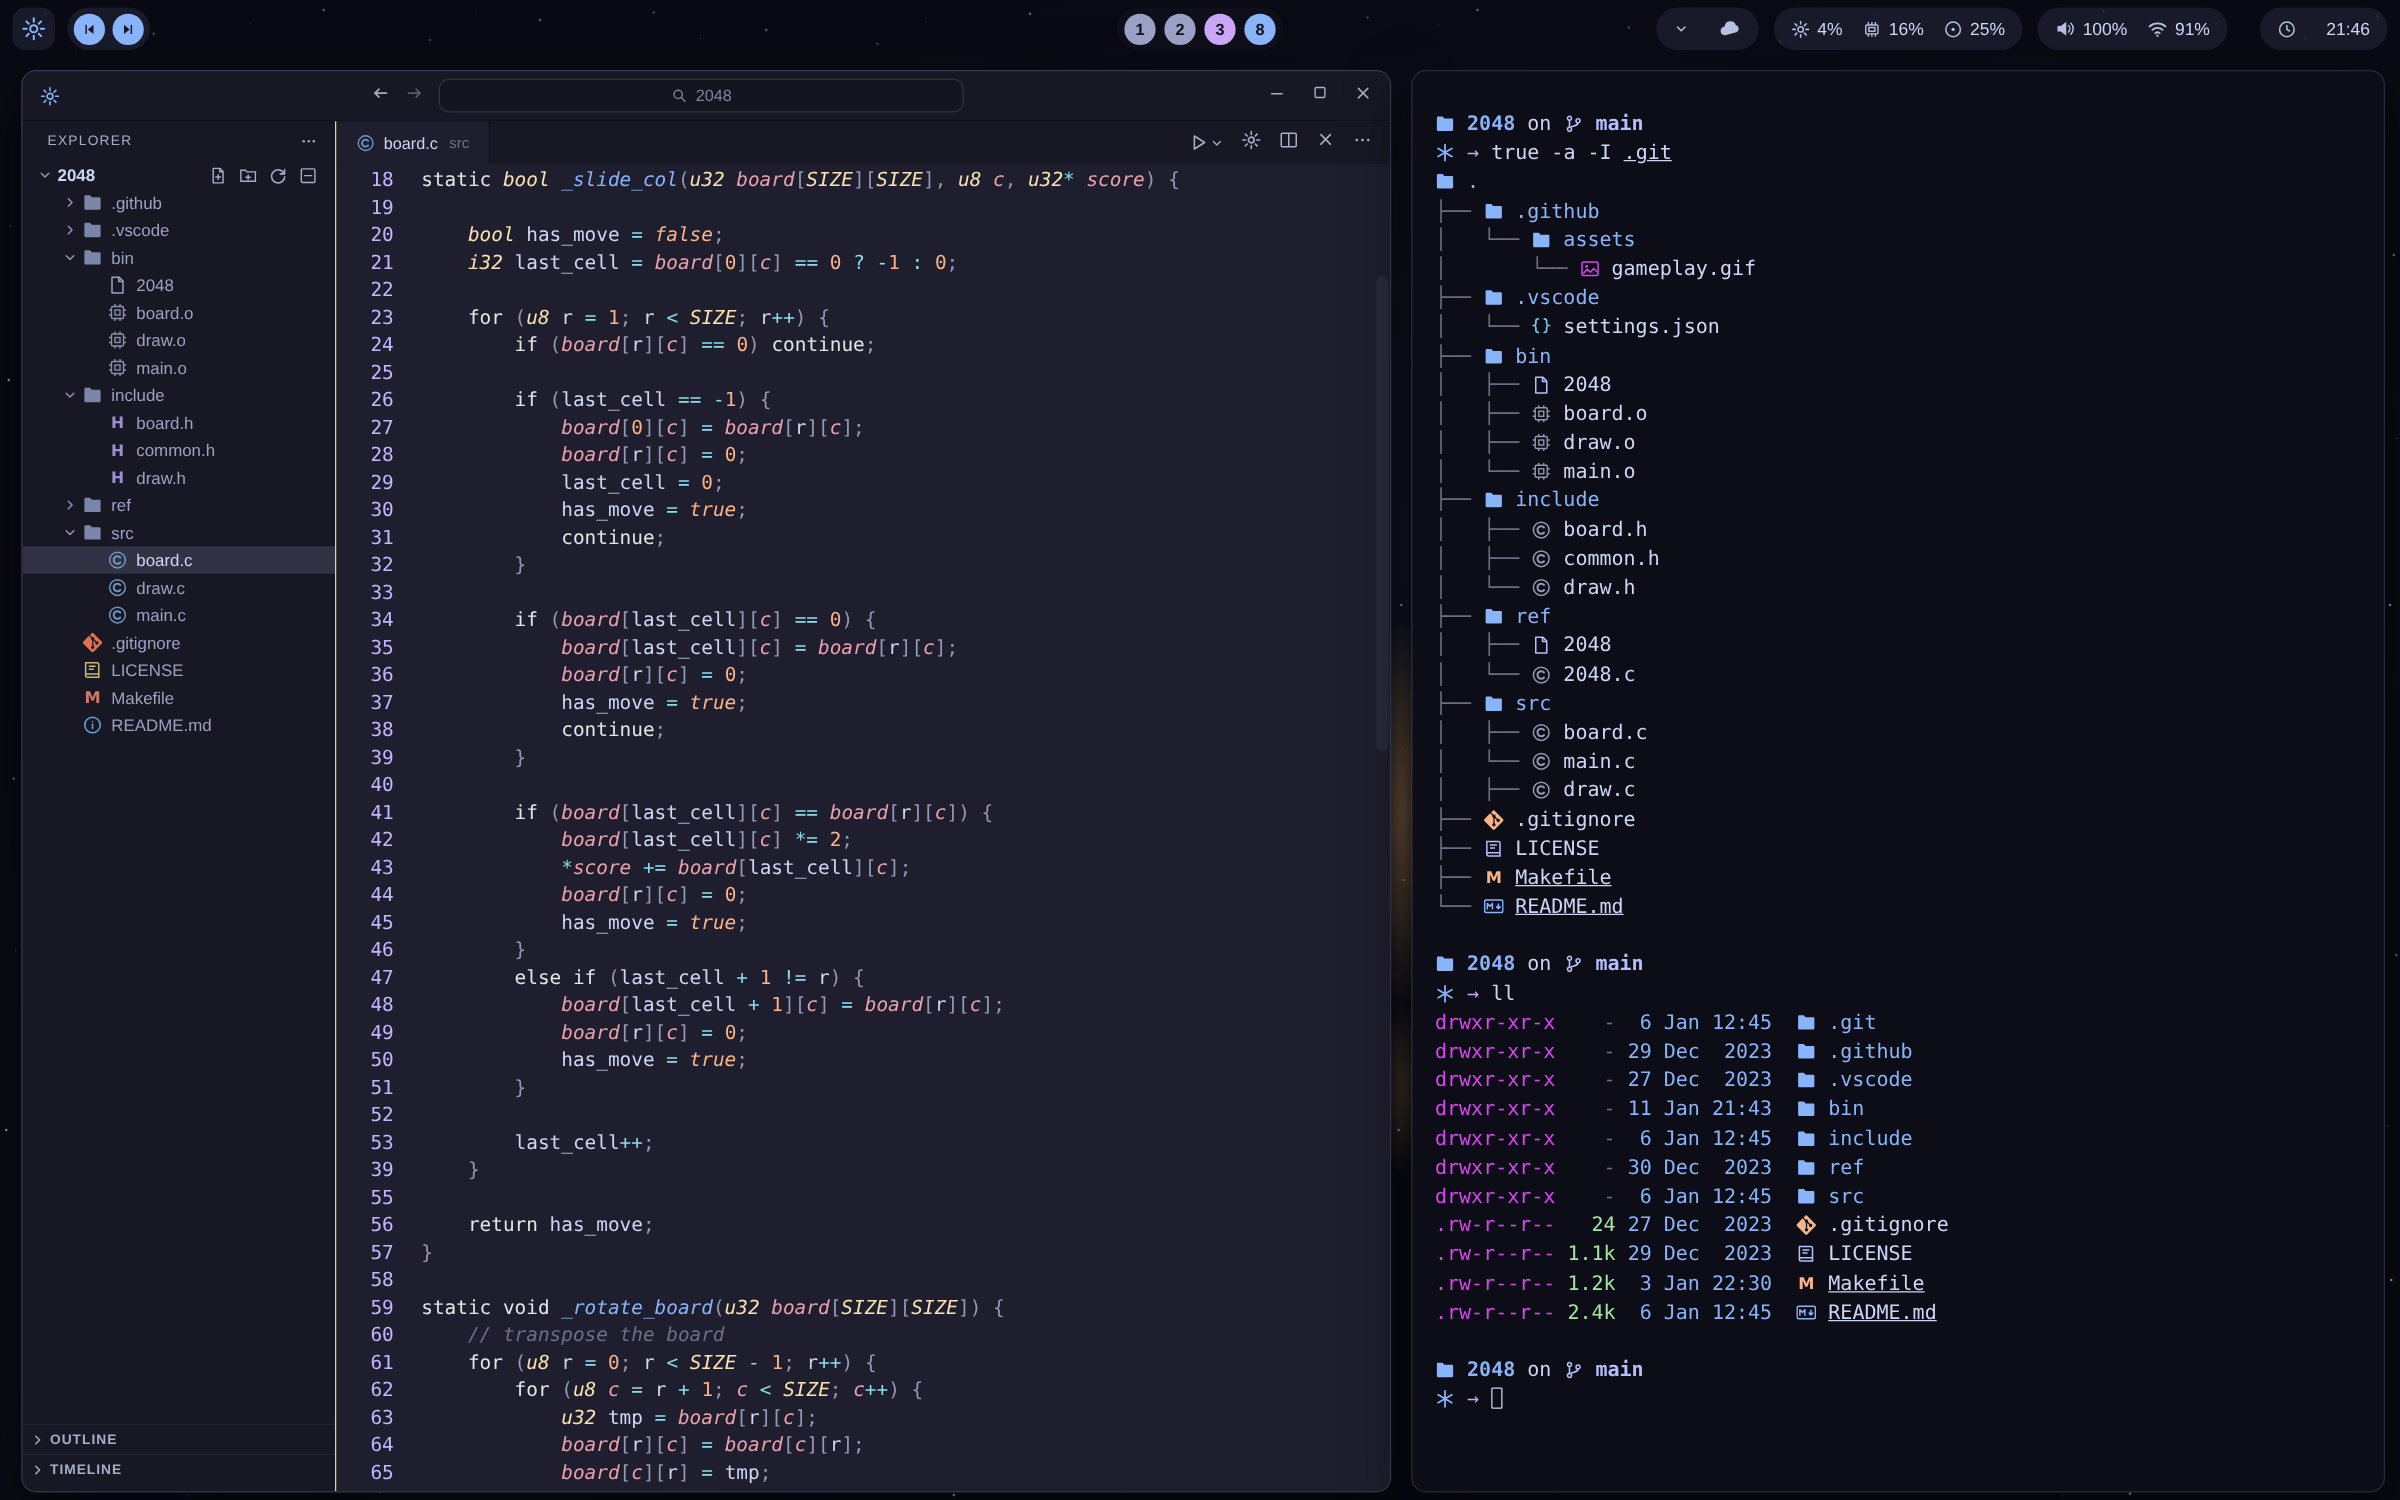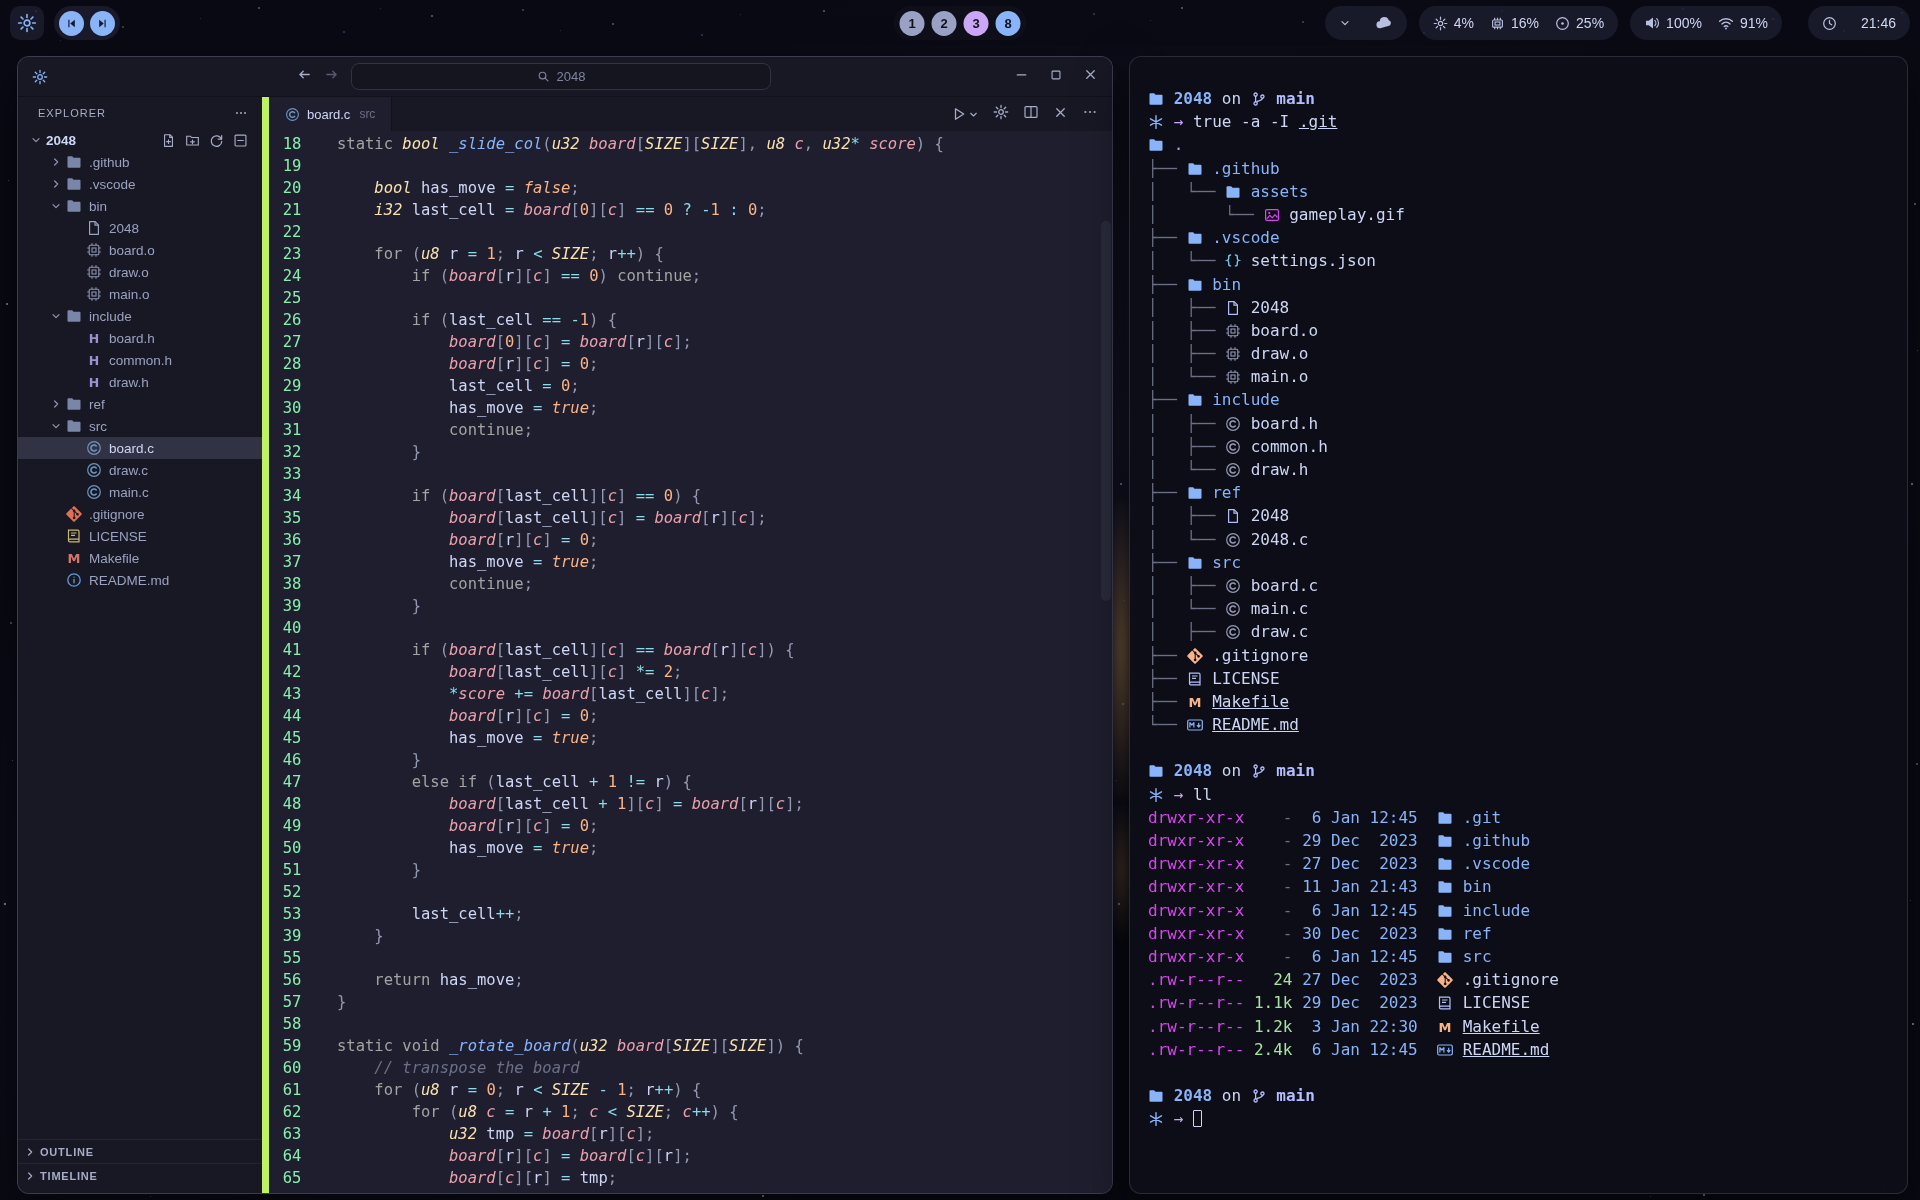--- a/index.html
+++ b/index.html
@@ -57,21 +57,21 @@
     overflow:hidden;display:flex;flex-direction:column;z-index:3}
   .titlebar{height:40px;flex:none;background:#181825;display:flex;align-items:center;padding:0 14px;border-bottom:1px solid #11111b}
   .appic{color:#89b4fa;margin-right:6px}
   .tb-center{flex:1;display:flex;align-items:center;justify-content:center;gap:12px}
   .navbtn{color:#a6adc8}.navbtn.fwd{color:#585b70}
   .cmd-center{width:420px;height:27px;background:rgba(17,17,27,.5);border:1px solid #313244;border-radius:8px;
     display:flex;align-items:center;justify-content:center;gap:7px;color:#7f849c;font-size:13px}
   .win-controls{display:flex;align-items:center;gap:20px;color:#a6adc8}
 
   .window-body{flex:1;display:flex;min-height:0}
-  .sidebar{width:251px;flex:none;background:#181825;border-right:7px solid #bef264;position:relative;overflow:hidden}
+  .sidebar{width:251px;flex:none;background:#181825;border-right:1px solid #bef264;position:relative;overflow:hidden}
   .sb-header{height:32px;display:flex;align-items:center;justify-content:space-between;
     padding:0 14px 0 20px;font-size:11px;letter-spacing:1px;color:#a6adc8}
   .trow{height:22px;display:flex;align-items:center;font-size:13.5px;color:#9aa2c0;padding-right:6px;white-space:nowrap}
   .trow .chev{width:20px;height:12px;color:#8f96b3;flex:none}
   .chev svg{width:12px;height:12px}
   .fico{width:16px;height:16px;margin-right:7px;flex:none}
   .trow.sel{background:#313244;color:#cdd6f4}
   .trow.root{font-weight:bold;color:#cdd6f4;padding-left:8px}
   .root-actions{margin-left:auto;display:flex;gap:9px;color:#a6adc8;padding-right:8px}
   .root-actions .ti{width:15px;height:15px}
@@ -84,23 +84,23 @@
   .tab{display:flex;align-items:center;gap:7px;padding:0 16px;background:#1e1e2e;color:#cdd6f4;
     font-size:13px;border-right:1px solid #11111b}
   .cico{color:#6c95bf}
   .tabdir{color:#6c7086;font-size:12px;margin-left:2px}
   .tab-actions{margin-left:auto;display:flex;align-items:center;gap:14px;padding-right:14px;color:#a6adc8}
   .runbtn{display:inline-flex;align-items:center;gap:1px}
 
   .code-wrap{position:relative;flex:1;font-family:"DejaVu Sans Mono",monospace;font-size:15.5px;
     line-height:22px;color:#cdd6f4;padding-top:2px;overflow:hidden}
   .code-row{display:flex;white-space:pre;height:22px}
-  .gutter{flex:none;width:46px;text-align:center;color:#86efac}
+  .gutter{flex:none;width:46px;text-align:right;color:#c4b5fd}
   .linetext{padding-left:22px}
-  .kw{color:#a3a3a3}.ty{color:#f9e2af;font-style:italic}.fn{color:#89b4fa;font-style:italic}
+  .kw{color:#e5e5e5}.ty{color:#f9e2af;font-style:italic}.fn{color:#89b4fa;font-style:italic}
   .prm{color:#eba0ac;font-style:italic}.num{color:#fab387}.cst{color:#fab387;font-style:italic}
   .mac{color:#f9e2af;font-style:italic}.op{color:#89dceb}.pun{color:#9399b2}.cmt{color:#6c7086;font-style:italic}
   .scrollbar-thumb{position:absolute;right:1px;top:90px;width:10px;height:380px;border-radius:5px;background:rgba(166,173,200,.09)}
 
   
   .term-window{position:absolute;left:1129px;top:56px;width:779px;height:1138px;border-radius:12px;
     background:rgba(12,13,23,.97);border:1px solid rgba(147,153,178,.22);
     box-shadow:0 18px 50px rgba(0,0,0,.55);overflow:hidden;z-index:3}
   .term-content{padding:30px 18px 0 18px;font-family:"DejaVu Sans Mono",monospace;font-size:16px;
     line-height:23.2px;color:#cdd6f4;white-space:pre}

